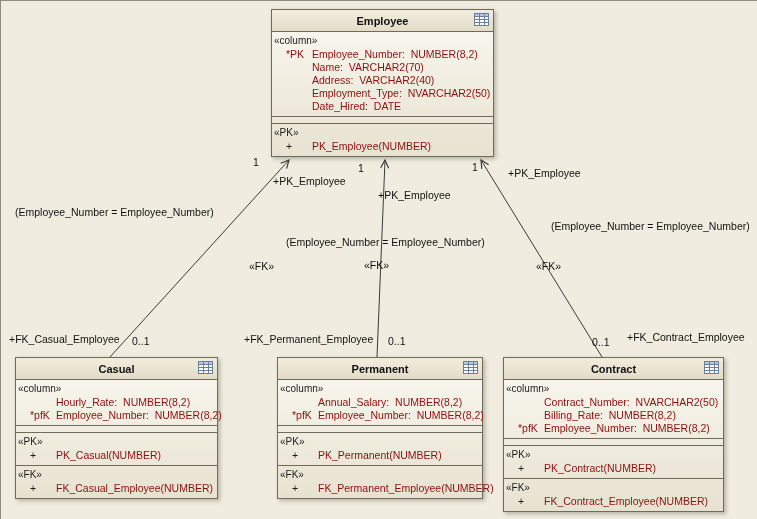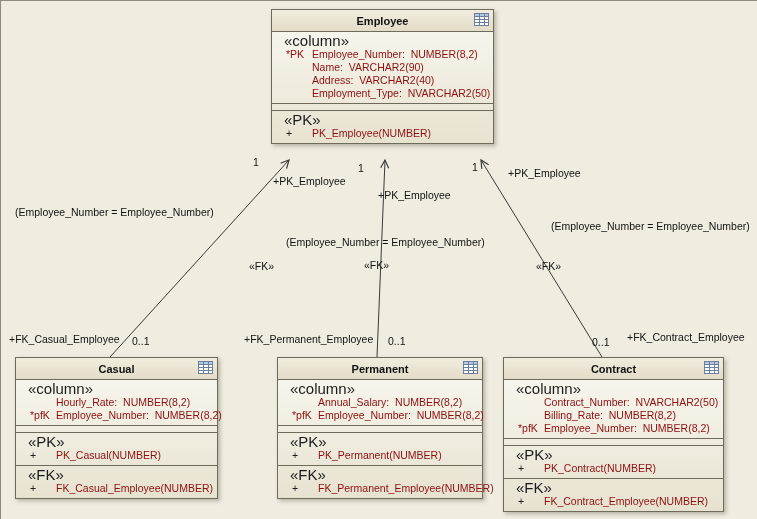--- a/index.html
+++ b/index.html
@@ -5,21 +5,21 @@
   html,body{margin:0;padding:0;}
   body{font-family:"Liberation Sans",sans-serif;background:#E8E5D8;}
   #canvas{position:relative;width:757px;height:519px;background:#F0EDE0;border:1px solid #8F8B80;overflow:hidden;}
   .entity{position:absolute;border:1px solid #6E6A5C;background:linear-gradient(180deg,#FAF8F1,#E7E2D0);box-shadow:2px 2px 4px rgba(110,106,92,0.45);}
   .entity-header{position:relative;height:21px;border-bottom:1px solid #6E6A5C;display:flex;align-items:center;justify-content:center;background:linear-gradient(180deg,#F1EDDE,#E2DCC7);}
   .entity-title{font-size:11px;font-weight:bold;color:#111;}
   .table-icon{position:absolute;right:4px;top:3px;line-height:0;}
   .compartment{border-bottom:1px solid #6E6A5C;padding:2px 0 3px 0;}
   .compartment.empty{height:6px;padding:0;}
   .entity .compartment:last-child{border-bottom:0;}
-  .stereotype{font-size:15px;color:#1B1B1B;padding:0 12px;line-height:14px;}
+  .stereotype{font-size:10px;color:#1B1B1B;padding:0 2px;line-height:14px;}
   .row{display:flex;font-size:10.5px;line-height:13px;padding:0 14px;color:#8C0F0F;}
   .row .prefix{flex:0 0 26px;white-space:pre;}
   .row .text{white-space:pre;}
   .key-row .prefix{color:#1B1B1B;}
   .conn-label{position:absolute;font-size:10.5px;color:#111;white-space:nowrap;}
   #connector-layer{position:absolute;left:0;top:0;}
 </style>
 </head>
 <body>
 
@@ -51,29 +51,33 @@
       </span>
     </div>
     <div class="compartment">
       <div class="stereotype">«column»</div>
       <div class="row">
           <span class="prefix">*PK</span>
           <span class="text">Employee_Number:  NUMBER(8,2)</span>
         </div>
       <div class="row">
           <span class="prefix"></span>
-          <span class="text">Name:  VARCHAR2(90)</span>
+          <span class="text">Name:  VARCHAR2(70)</span>
         </div>
       <div class="row">
           <span class="prefix"></span>
           <span class="text">Address:  VARCHAR2(40)</span>
         </div>
       <div class="row">
           <span class="prefix"></span>
           <span class="text">Employment_Type:  NVARCHAR2(50)</span>
+        </div>
+      <div class="row">
+          <span class="prefix"></span>
+          <span class="text">Date_Hired:  DATE</span>
         </div>
     </div>
     <div class="compartment empty"></div>
     <div class="compartment">
       <div class="stereotype">«PK»</div>
       <div class="row key-row">
           <span class="prefix">+</span>
           <span class="text">PK_Employee(NUMBER)</span>
         </div>
     </div>

